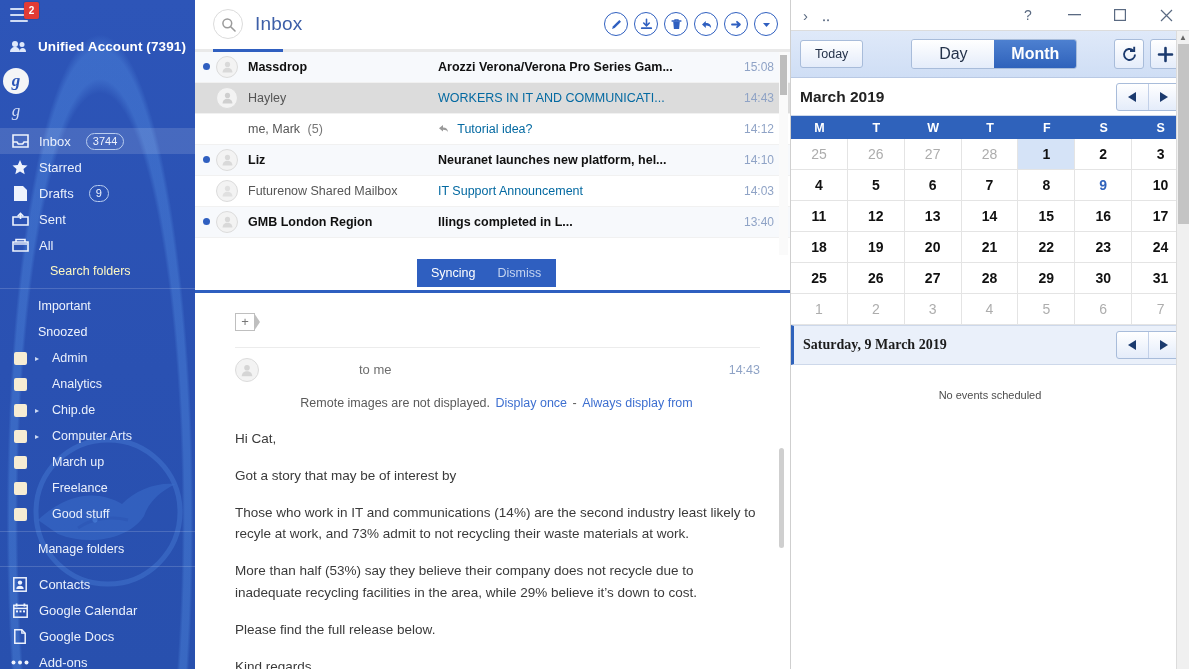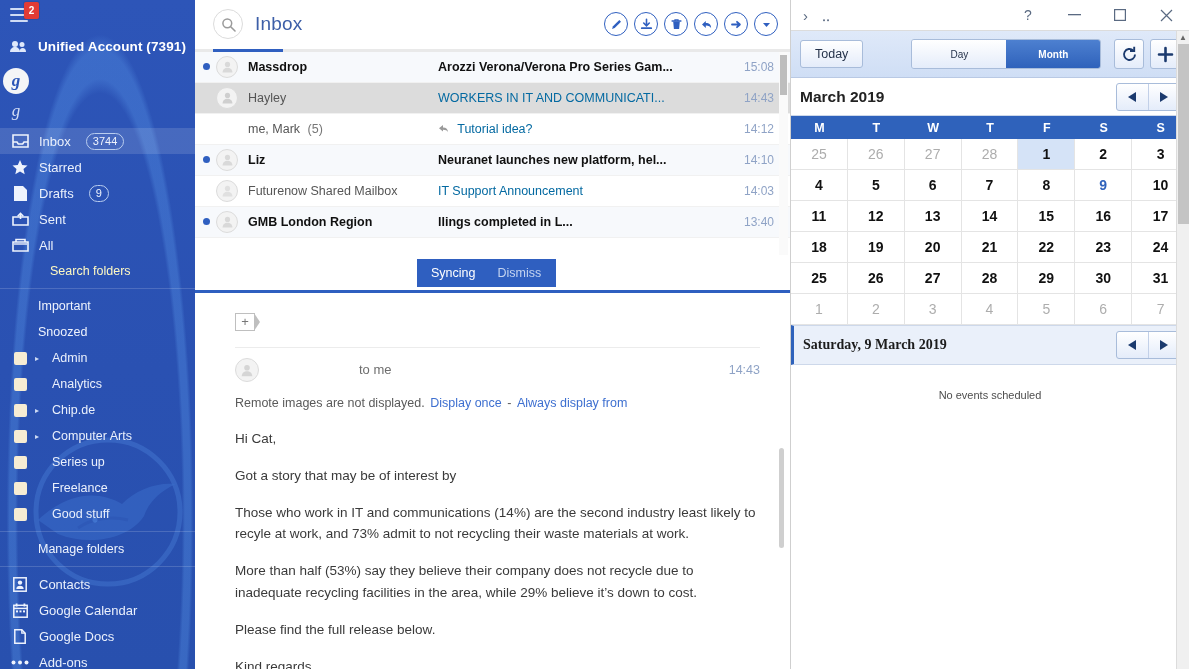--- a/index.html
+++ b/index.html
@@ -149,21 +149,21 @@
   .expand-btn:after {
     content:""; position:absolute; right:-6px; top:-1px; border-left: 6px solid #bfbfbf;
     border-top: 9px solid transparent; border-bottom: 9px solid transparent;
   }
   .rsep { height: 1px; background: #ececec; margin-top: 16px; }
   .rfrom { display: flex; align-items: center; height: 44px; gap: 10px; }
   .avatar-md { width: 24px; height: 24px; border-radius: 50%; border: 1px solid #dcdcdc; background:#f3f3f3;
     display:flex; align-items:center; justify-content:center; flex: 0 0 24px; }
   .rfrom .to { font-size: 13px; color: #6e6e6e; margin-left: 80px; }
   .rfrom .rtime { margin-left: auto; font-size: 12.5px; color: #8fa3c6; }
-  .remote { font-size: 12.5px; color: #5a5a5a; padding: 4px 0 0 0; }
+  .remote { font-size: 12.5px; color: #5a5a5a; padding: 4px 0 0 0; text-align: center; }
   .remote a { color: #3d6fd0; text-decoration: none; margin: 0 2px; }
   .rbody { padding-top: 18px; font-size: 13.5px; line-height: 1.62; color: #3a3a3a; }
   .rbody p { margin-bottom: 15px; }
   .reader-scroll { position: absolute; right: 6px; top: 155px; width: 5px; height: 100px; background: #cfcfcf; border-radius: 3px; }
 
   
   .cal { width: 399px; flex: 0 0 399px; height: 669px; background: #fff; border-left: 1px solid #cfcfcf; position: relative; display:flex; flex-direction:column; }
   .titlebar { height: 31px; display: flex; align-items: center; border-bottom: 1px solid #dcdcdc; background: #fff; }
   .tb-left { display: flex; align-items: center; gap: 14px; padding-left: 12px; color: #4b5a72; }
   .tb-left .chev { font-size: 15px; color: #5a6a82; cursor: pointer; }
@@ -177,22 +177,22 @@
     background: linear-gradient(180deg,#dfe9f9 0%, #cfdef5 100%);
     border-bottom: 1px solid #b9c9e4;
   }
   .btn3d {
     height: 28px; min-width: 58px; padding: 0 14px; border: 1px solid #a8bcda; border-radius: 3px;
     background: linear-gradient(180deg,#ffffff 0%, #e4ecfa 100%);
     font-size: 12.5px; color: #24324a; display: flex; align-items: center; justify-content: center; cursor: pointer;
   }
   .seg { display: flex; margin-left: 48px; border: 1px solid #a8bcda; border-radius: 3px; overflow: hidden; }
   .seg .s {
-    height: 28px; width: 94px; display: flex; align-items: center; justify-content: center;
-    font-size: 10px; color: #24324a; background: linear-gradient(180deg,#ffffff 0%, #e4ecfa 100%); cursor: pointer;
+    height: 28px; width: 82px; display: flex; align-items: center; justify-content: center;
+    font-size: 16px; color: #24324a; background: linear-gradient(180deg,#ffffff 0%, #e4ecfa 100%); cursor: pointer;
   }
   .seg .s.active { background: linear-gradient(180deg,#4d80d0 0%, #2f62bb 100%); color:#fff; font-weight: bold; }
   .cal-right { margin-left: auto; display: flex; gap: 6px; }
   .icbtn {
     width: 30px; height: 30px; border: 1px solid #a8bcda; border-radius: 3px;
     background: linear-gradient(180deg,#ffffff 0%, #e4ecfa 100%);
     display: flex; align-items: center; justify-content: center; color: #1b3a6e; font-size: 17px; cursor: pointer;
   }
 
   .monthbar {
@@ -341,21 +341,21 @@
         <span>Chip.de</span>
       </div>
       <div class="nav-folder">
         <span class="swatch"></span>
         <span class="tri">▸</span>
         <span>Computer Arts</span>
       </div>
       <div class="nav-folder">
         <span class="swatch"></span>
         <span class="tri"></span>
-        <span>Series up</span>
+        <span>March up</span>
       </div>
       <div class="nav-folder">
         <span class="swatch"></span>
         <span class="tri"></span>
         <span>Freelance</span>
       </div>
       <div class="nav-folder">
         <span class="swatch"></span>
         <span class="tri"></span>
         <span>Good stuff</span>

